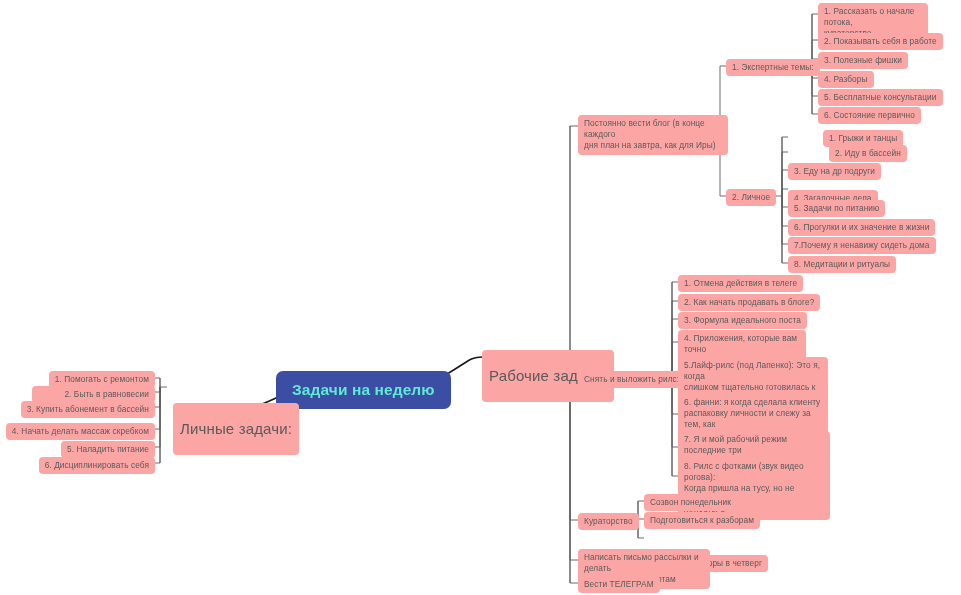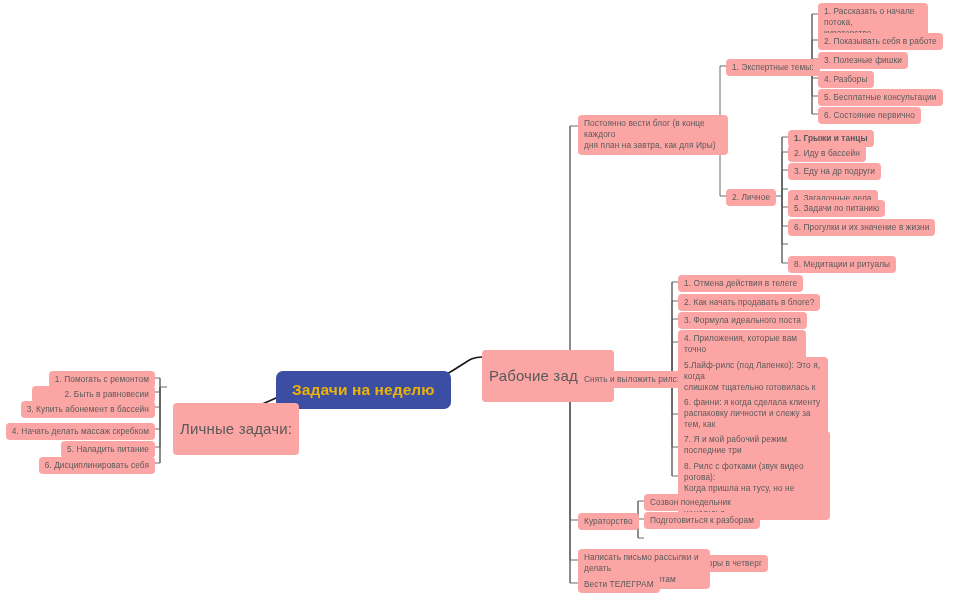--- a/index.html
+++ b/index.html
@@ -36,21 +36,21 @@
     color: #5a5a5a;
     border-radius: 4px;
     font-size: 8.3px;
     line-height: 11.2px;
     padding: 3px 6px 3px 6px;
     white-space: pre-line;
     letter-spacing: 0.01em;
   }
   .node.root {
     background: #3c4da4;
-    color: #eab308;
+    color: #5eead4;
     font-size: 15.5px;
     line-height: 20px;
     font-weight: bold;
     border-radius: 7px;
     padding: 9px 16px;
     letter-spacing: 0.1px;
   }
   .node.lvl1 {
     font-size: 15px;
     line-height: 12px;
@@ -144,26 +144,27 @@
   <div class="node" style="left:726px; top:59px;">1. Экспертные темы:</div>
   <div class="node" style="left:818px; top:3px; width:110px;">1. Рассказать о начале потока,
 кураторство</div>
   <div class="node" style="left:818px; top:33px;">2. Показывать себя в работе</div>
   <div class="node" style="left:818px; top:52px;">3. Полезные фишки</div>
   <div class="node" style="left:818px; top:71px;">4. Разборы</div>
   <div class="node" style="left:818px; top:89px;">5. Бесплатные консультации</div>
   <div class="node" style="left:818px; top:107px;">6. Состояние первично</div>
 
   <div class="node" style="left:726px; top:189px;">2. Личное</div>
-  <div class="node" style="left:788px; top:130px;font-weight:bold;">1. Грыжи и танцы</div>
-  <div class="node" style="left:788px; top:145px;">2. Иду в бассейн</div>
+  <div class="node" style="left:823px; top:130px;">1. Грыжи и танцы</div>
+  <div class="node" style="left:829px; top:145px;">2. Иду в бассейн</div>
   <div class="node" style="left:788px; top:163px;">3. Еду на др подруги</div>
   <div class="node" style="left:788px; top:190px;">4. Загадочные дела</div>
   <div class="node" style="left:788px; top:200px;">5. Задачи по питанию</div>
   <div class="node" style="left:788px; top:219px;">6. Прогулки и их значение в жизни</div>
+  <div class="node" style="left:788px; top:237px;">7.Почему я ненавижу сидеть дома</div>
   <div class="node" style="left:788px; top:256px;">8. Медитации и ритуалы</div>
 
   <div class="node" style="left:578px; top:371px;">Снять и выложить рилс:</div>
   <div class="node" style="left:678px; top:275px;">1. Отмена действия в телеге</div>
   <div class="node" style="left:678px; top:294px;">2. Как начать продавать в блоге?</div>
   <div class="node" style="left:678px; top:312px;">3. Формула идеального поста</div>
   <div class="node" style="left:678px; top:330px; width:128px;">4. Приложения, которые вам точно
 нужны</div>
   <div class="node" style="left:678px; top:357px; width:150px;">5.Лайф-рилс (под Лапенко): Это я, когда
 слишком тщательно готовилась к

